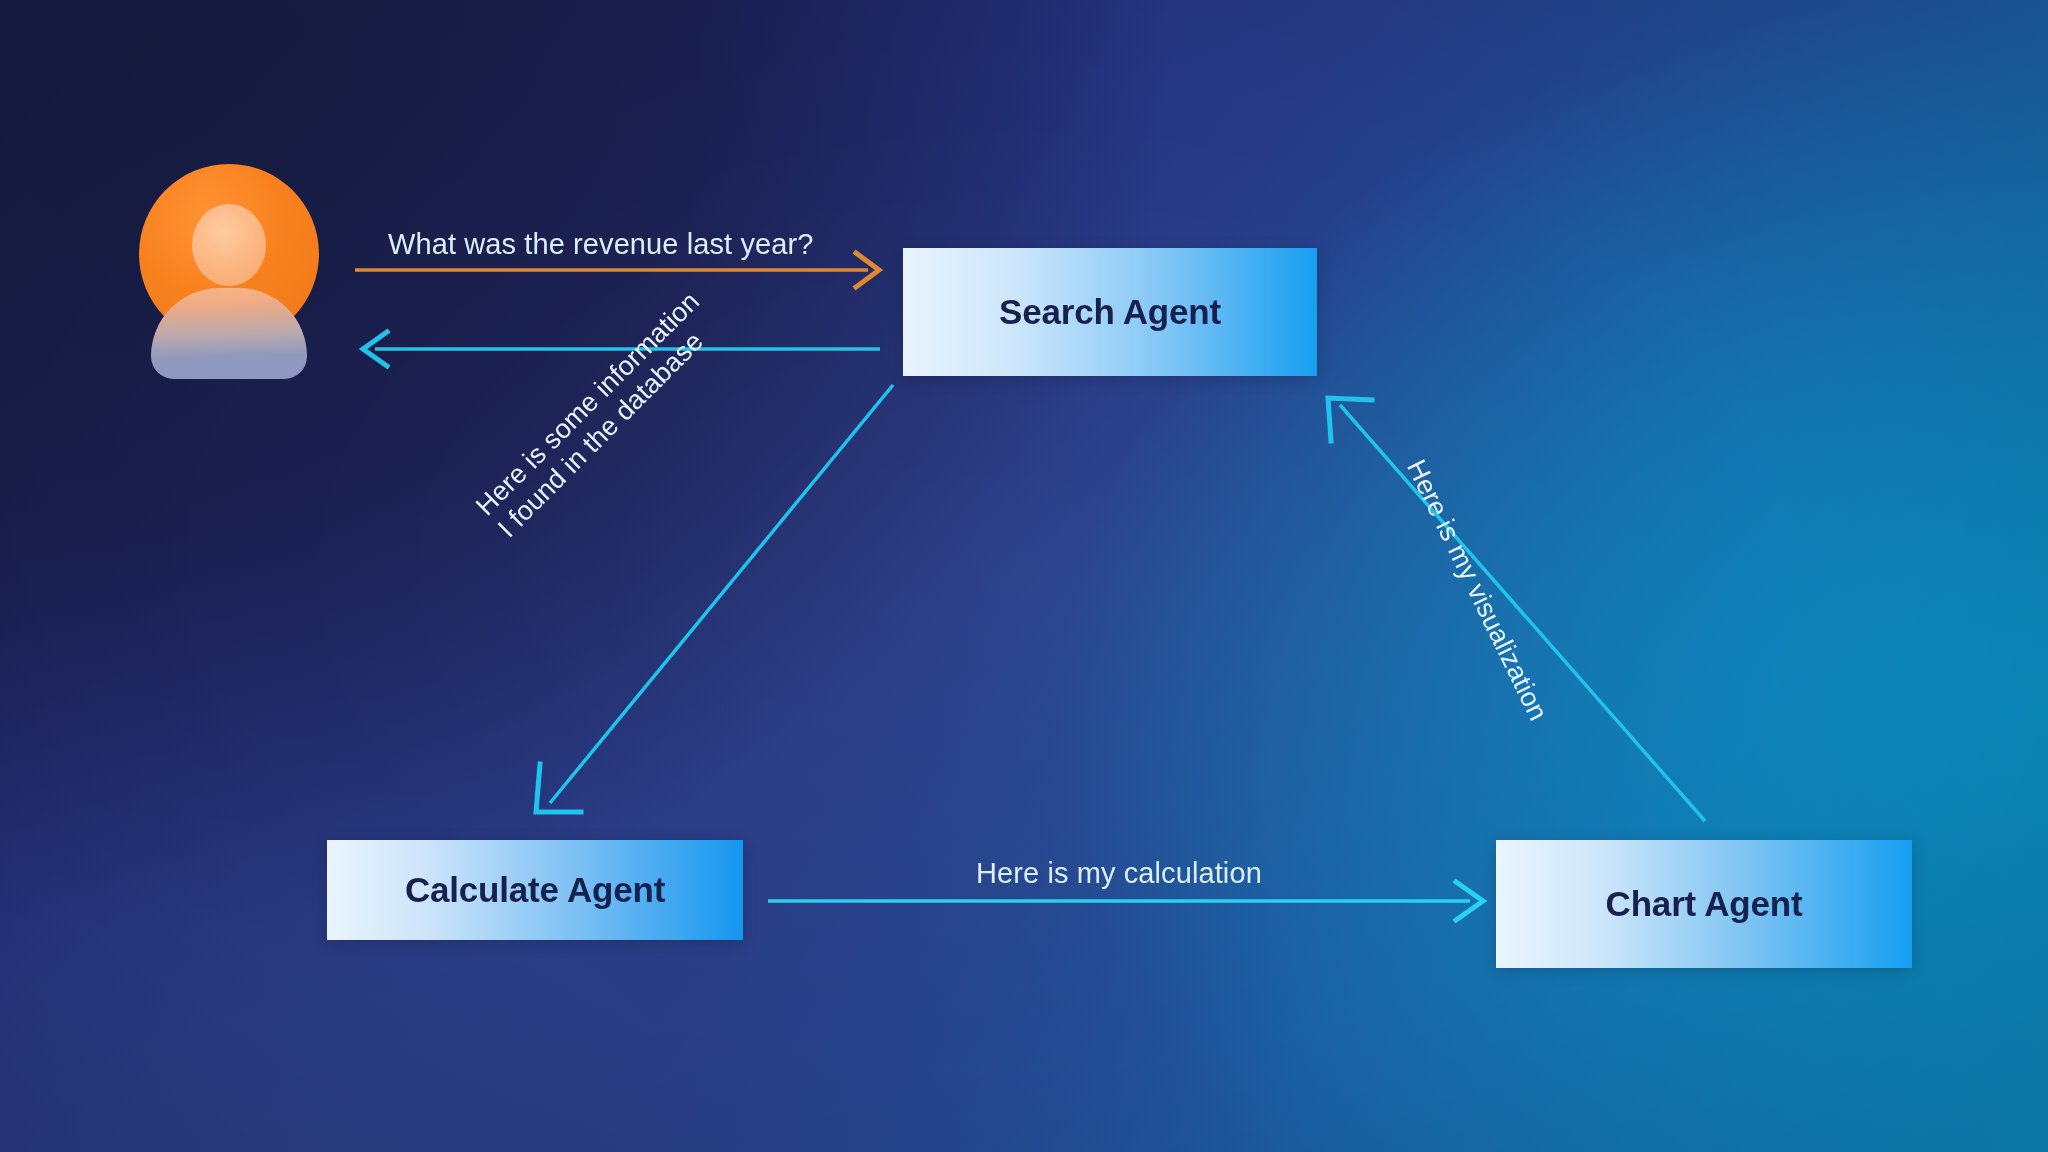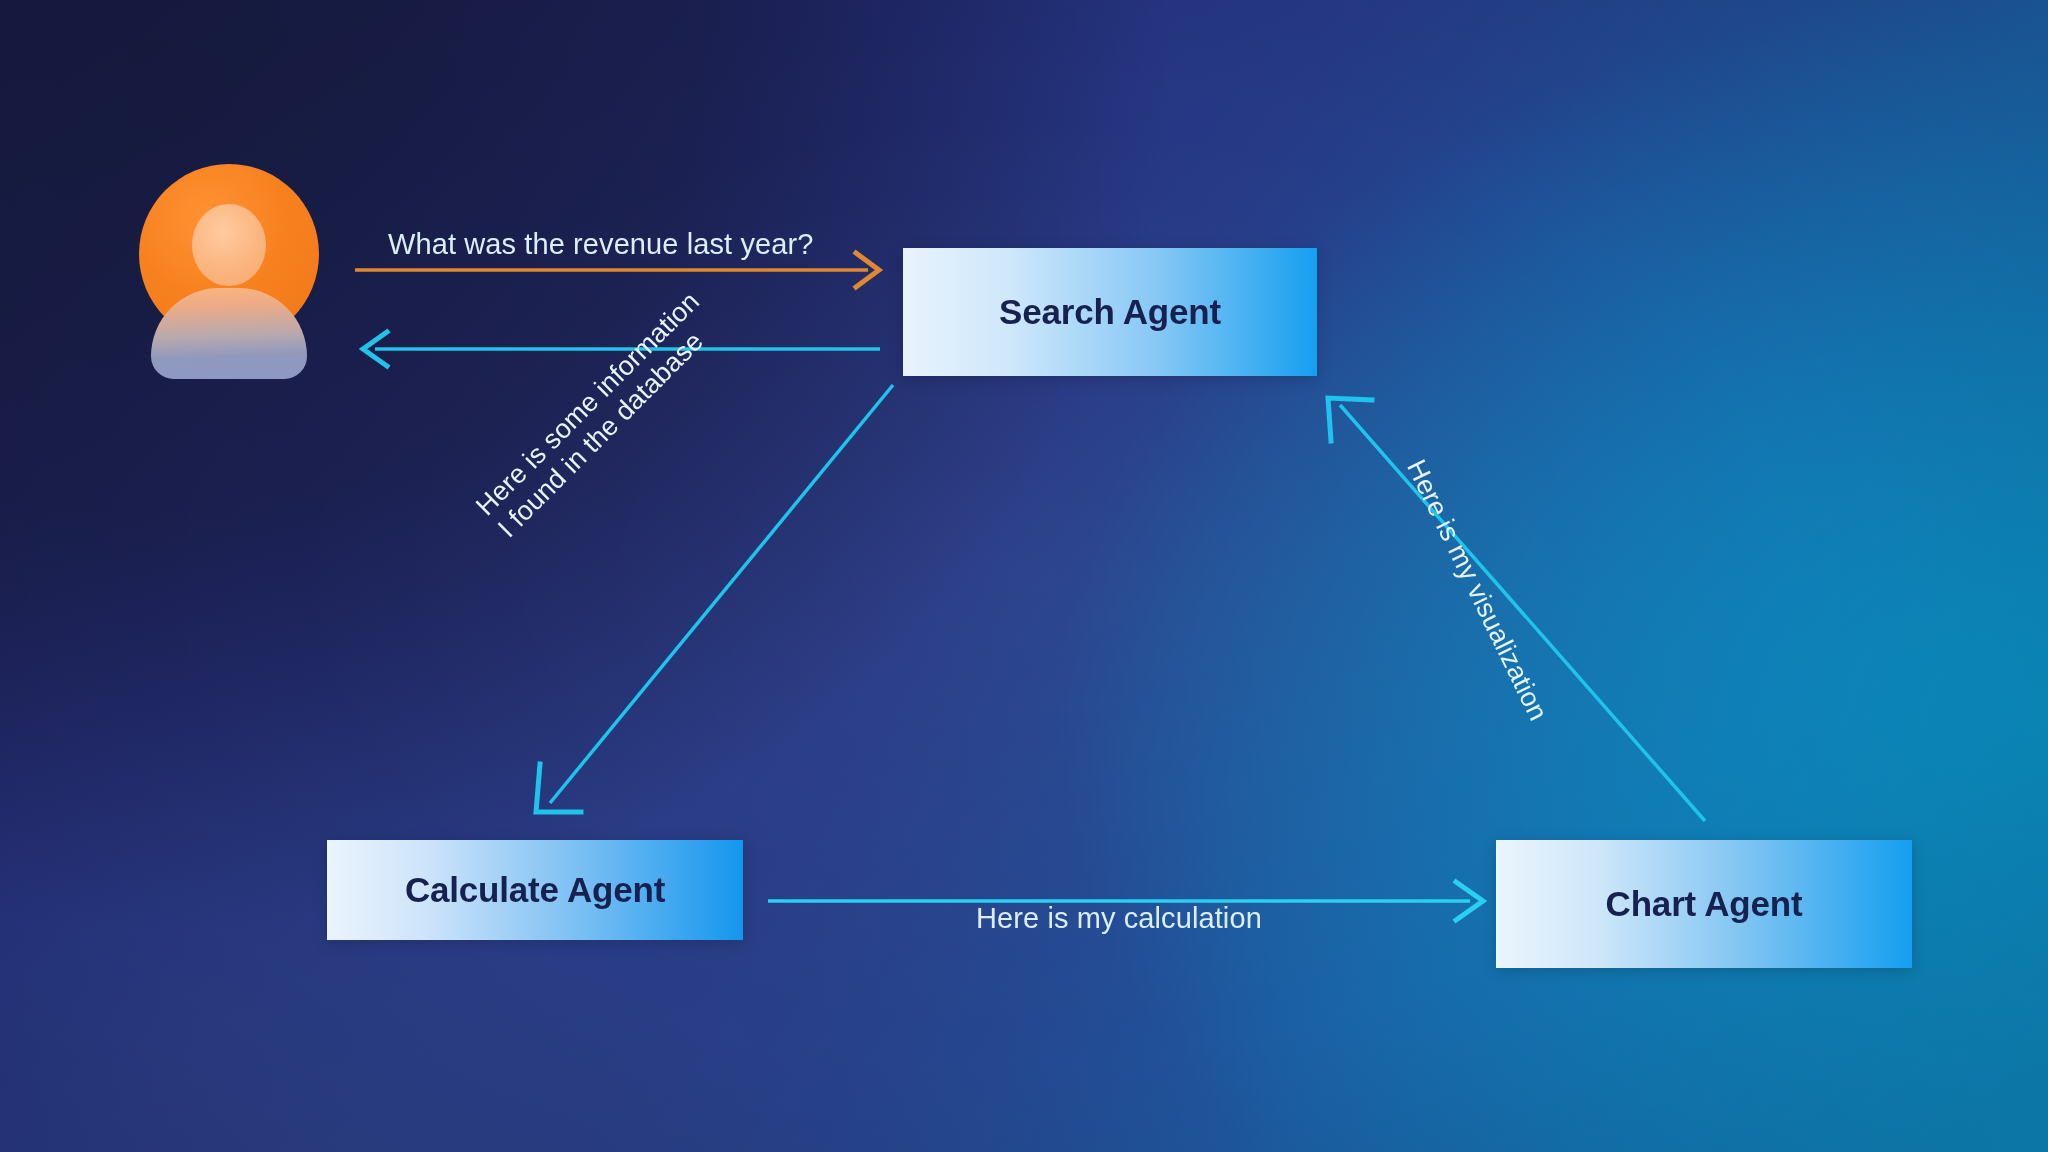--- a/index.html
+++ b/index.html
@@ -100,21 +100,21 @@
   .edge-label {
     position: absolute;
     color: #dbeefb;
     font-size: 29px;
     font-weight: 400;
     white-space: nowrap;
     letter-spacing: 0.1px;
   }
   #label-question { left: 388px; top: 228px; }
   #label-answer   { left: 470px; top: 307px; }
-  #label-calc     { left: 976px; top: 902px; }
+  #label-calc     { left: 976px; top: 857px; }
 
   .rot-label {
     position: absolute;
     color: #e6f4fe;
     font-size: 27px;
     line-height: 1.16;
     white-space: nowrap;
     letter-spacing: 0.1px;
   }
   #label-db {

